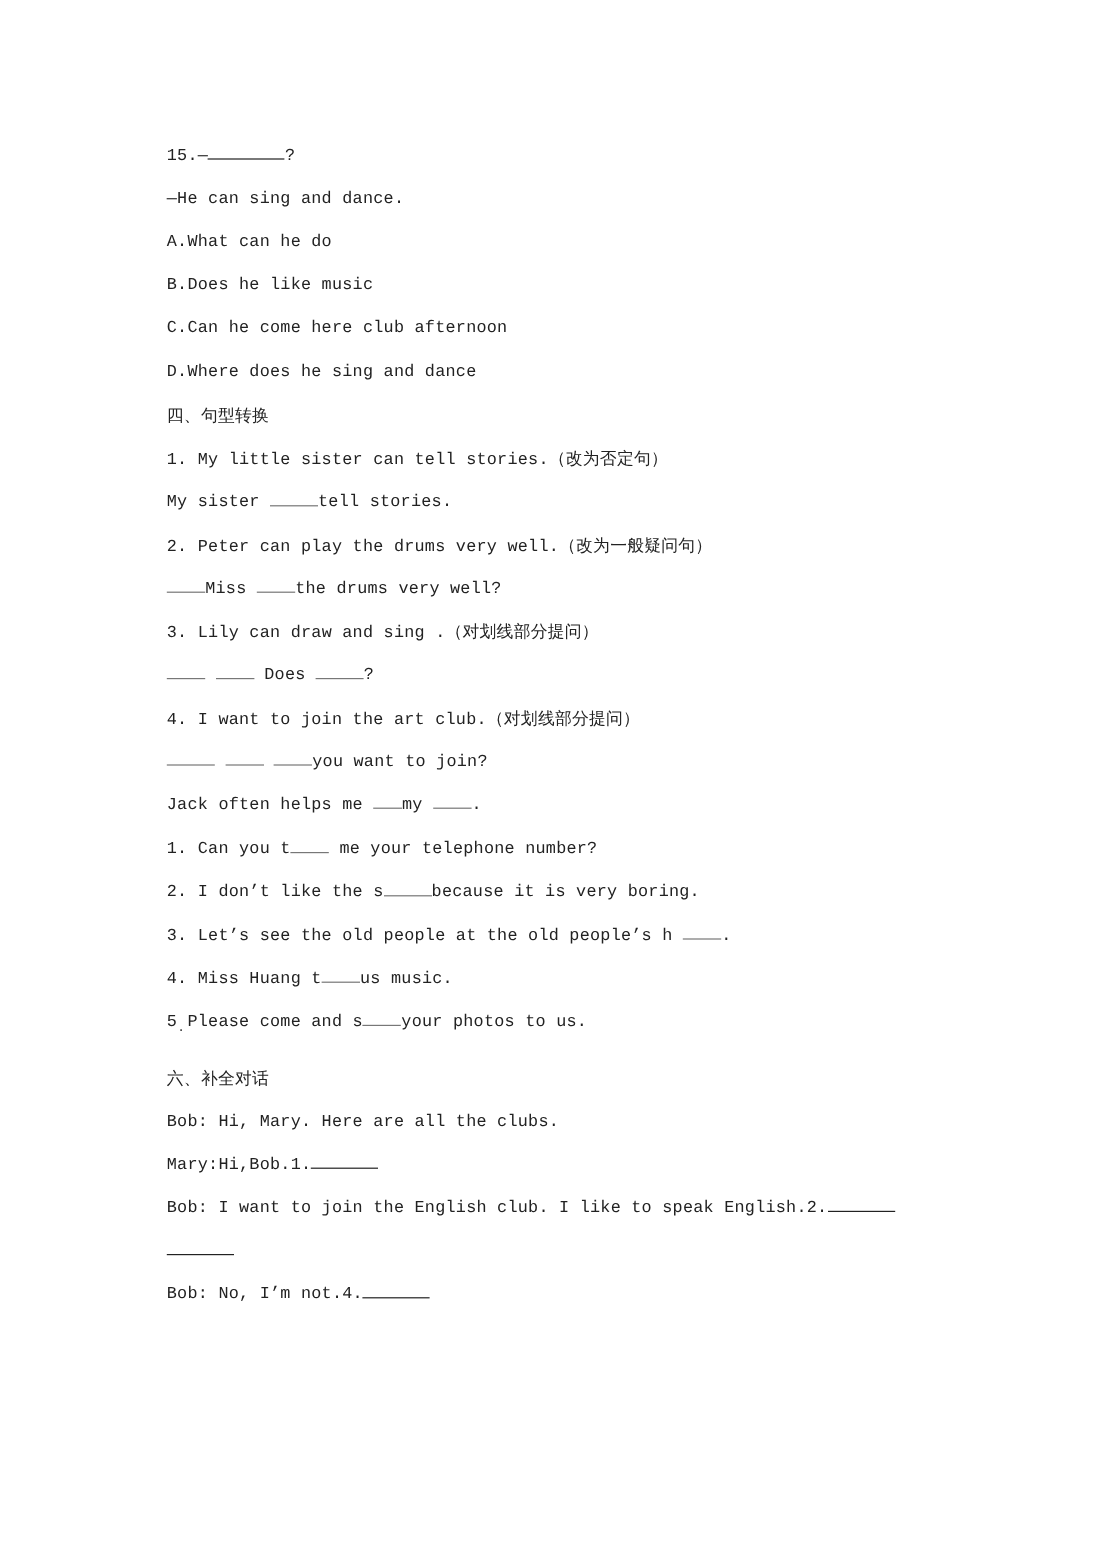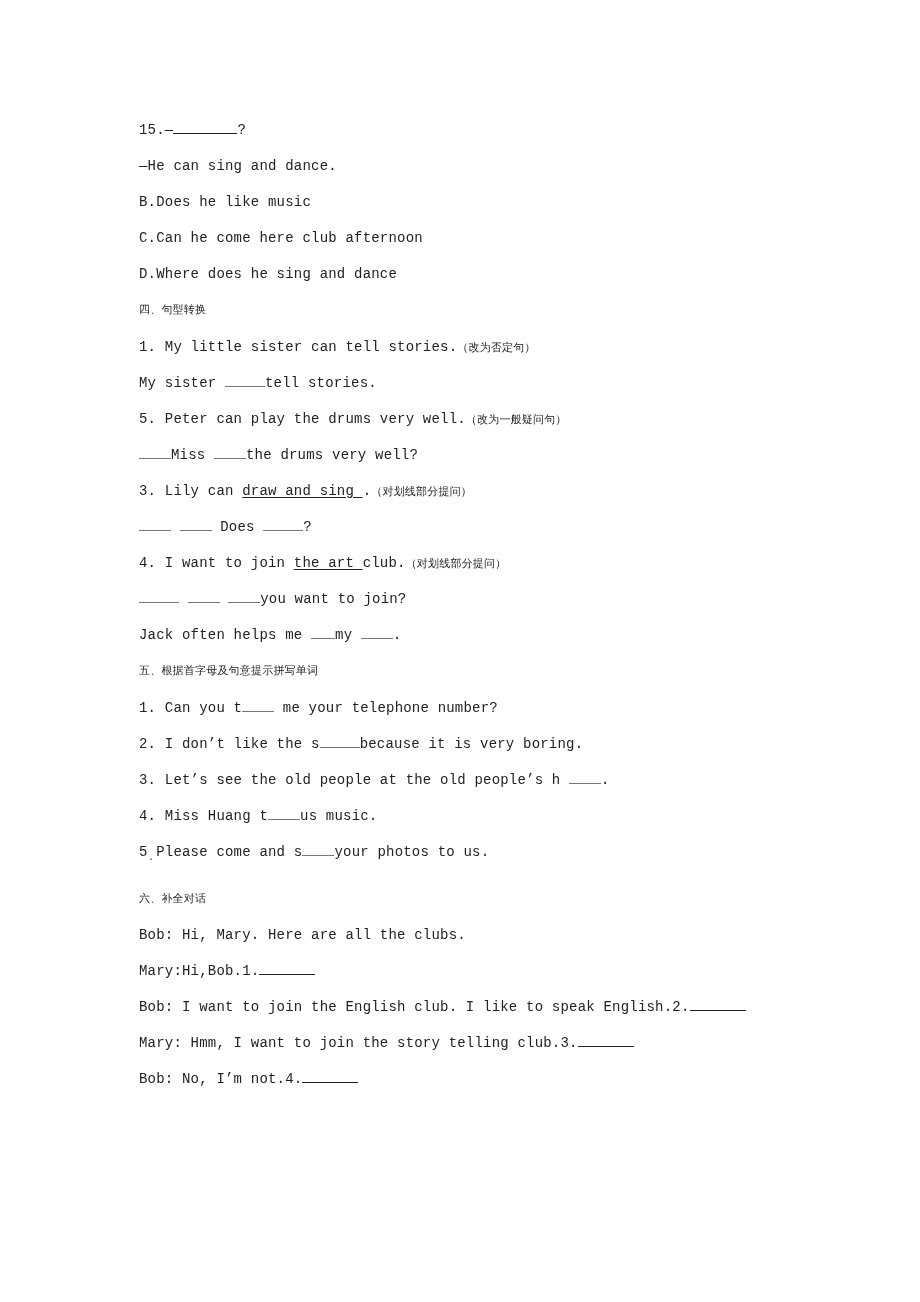--- a/index.html
+++ b/index.html
@@ -5,61 +5,61 @@
   html, body { margin: 0; padding: 0; background: #ffffff; }
   body { width: 920px; height: 1302px; position: relative; overflow: hidden;
          font-family: "Liberation Mono", "DejaVu Sans Mono", monospace; color: #222; }
   .page { position: absolute; left: 139px; top: 118px; width: 720px; }
   .line { height: 36.1px; line-height: 24px; font-size: 14px; white-space: pre; letter-spacing: 0.2px; }
   .gap { height: 11px; }
   .dot { height: 10px; position: relative; }
   .dot span { position: absolute; left: 9px; top: -14px; font-size: 10px; }
   .blank { display: inline-block; border-bottom: 1px solid #222; height: 14px; vertical-align: baseline; }
   .blank.thin { border-bottom-color: #777; }
-  .u { text-decoration: underline; text-underline-offset: 2px; }
-  .cn { font-family: "DejaVu Sans", sans-serif; font-size: 11px; }
+  .u { text-underline-offset: 2px; }
+  .cn { font-family: "DejaVu Sans", sans-serif; font-size: 14px; }
 </style>
 </head>
 <body>
 
 <div class="page">
 
   <div class="line"><span>15.—</span><span class="blank" style="width:64px"></span><span>?</span></div>
   <div class="line">—He can sing and dance.</div>
+  <div class="line">A.What can he do</div>
   <div class="line">B.Does he like music</div>
   <div class="line">C.Can he come here club afternoon</div>
   <div class="line">D.Where does he sing and dance</div>
 
   <div class="line cn">四、句型转换</div>
 
   <div class="line"><span>1. My little sister can tell stories.</span><span class="cn">（改为否定句）</span></div>
   <div class="line"><span>My sister </span><span class="blank thin" style="width:40px"></span><span>tell stories.</span></div>
 
-  <div class="line"><span>5. Peter can play the drums very well.</span><span class="cn">（改为一般疑问句）</span></div>
+  <div class="line"><span>2. Peter can play the drums very well.</span><span class="cn">（改为一般疑问句）</span></div>
   <div class="line"><span class="blank thin" style="width:32px"></span><span>Miss </span><span class="blank thin" style="width:32px"></span><span>the drums very well?</span></div>
 
   <div class="line"><span>3. Lily can </span><span class="u">draw and sing </span><span>.</span><span class="cn">（对划线部分提问）</span></div>
   <div class="line"><span class="blank thin" style="width:32px"></span> <span class="blank thin" style="width:32px"></span><span> Does </span><span class="blank thin" style="width:40px"></span><span>?</span></div>
 
   <div class="line"><span>4. I want to join </span><span class="u">the art </span><span>club.</span><span class="cn">（对划线部分提问）</span></div>
   <div class="line"><span class="blank thin" style="width:40px"></span> <span class="blank thin" style="width:32px"></span> <span class="blank thin" style="width:32px"></span><span>you want to join?</span></div>
 
   <div class="line"><span>Jack often helps me </span><span class="blank thin" style="width:24px"></span><span>my </span><span class="blank thin" style="width:32px"></span><span>.</span></div>
 
-  <div class="line cn">五、根据首字母及句意提示拼写单词</div>
   <div class="line"><span>1. Can you t</span><span class="blank thin" style="width:32px"></span><span> me your telephone number?</span></div>
   <div class="line"><span>2. I don’t like the s</span><span class="blank thin" style="width:40px"></span><span>because it is very boring.</span></div>
   <div class="line"><span>3. Let’s see the old people at the old people’s h </span><span class="blank thin" style="width:32px"></span><span>.</span></div>
   <div class="line"><span>4. Miss Huang t</span><span class="blank thin" style="width:32px"></span><span>us music.</span></div>
   <div class="line" style="height:26px"><span>5 Please come and s</span><span class="blank thin" style="width:32px"></span><span>your photos to us.</span></div>
   <div class="dot">
       <span>.</span>
     </div>
   <div class="gap"></div>
 
   <div class="line cn">六、补全对话</div>
   <div class="line">Bob: Hi, Mary. Here are all the clubs.</div>
   <div class="line"><span>Mary:Hi,Bob.1.</span><span class="blank" style="width:56px"></span></div>
   <div class="line"><span>Bob: I want to join the English club. I like to speak English.2.</span><span class="blank" style="width:56px"></span></div>
-  <div class="line"><span>Mary: Hmm, I want to join the story telling club.3.</span><span class="blank" style="width:56px"></span></div>
+  <div class="line"><span class="blank" style="width:56px"></span></div>
   <div class="line"><span>Bob: No, I’m not.4.</span><span class="blank" style="width:56px"></span></div>
 
 </div>
 
 </body></html>

